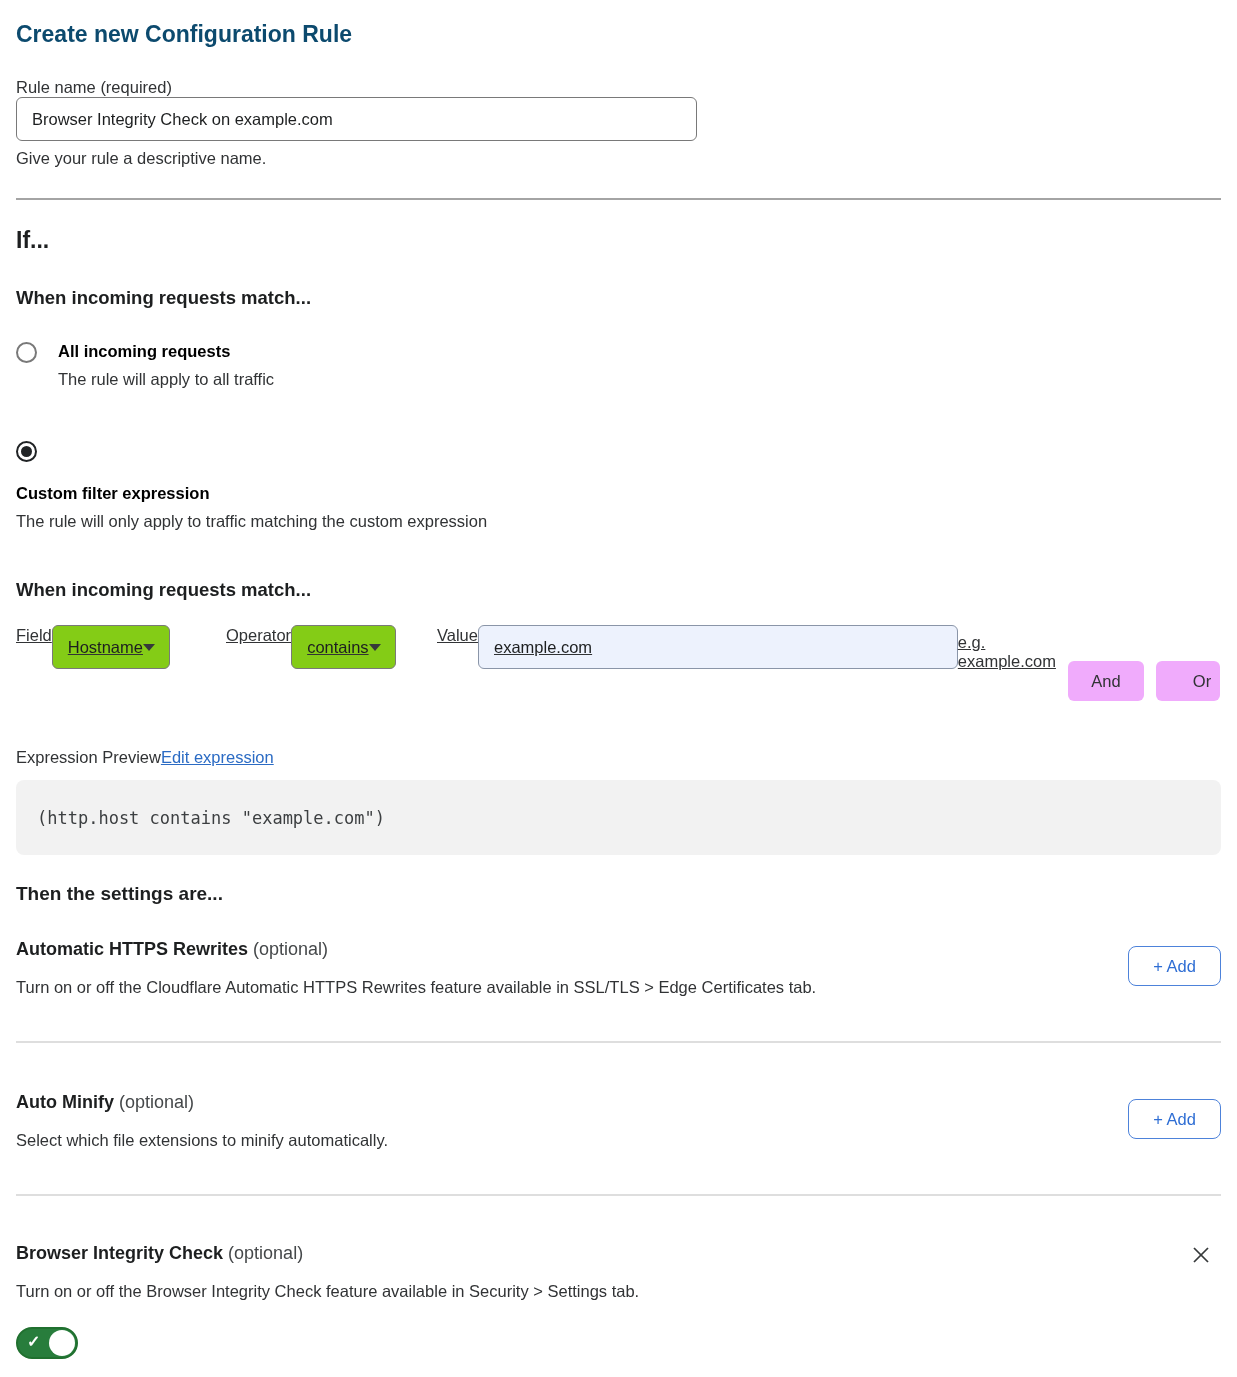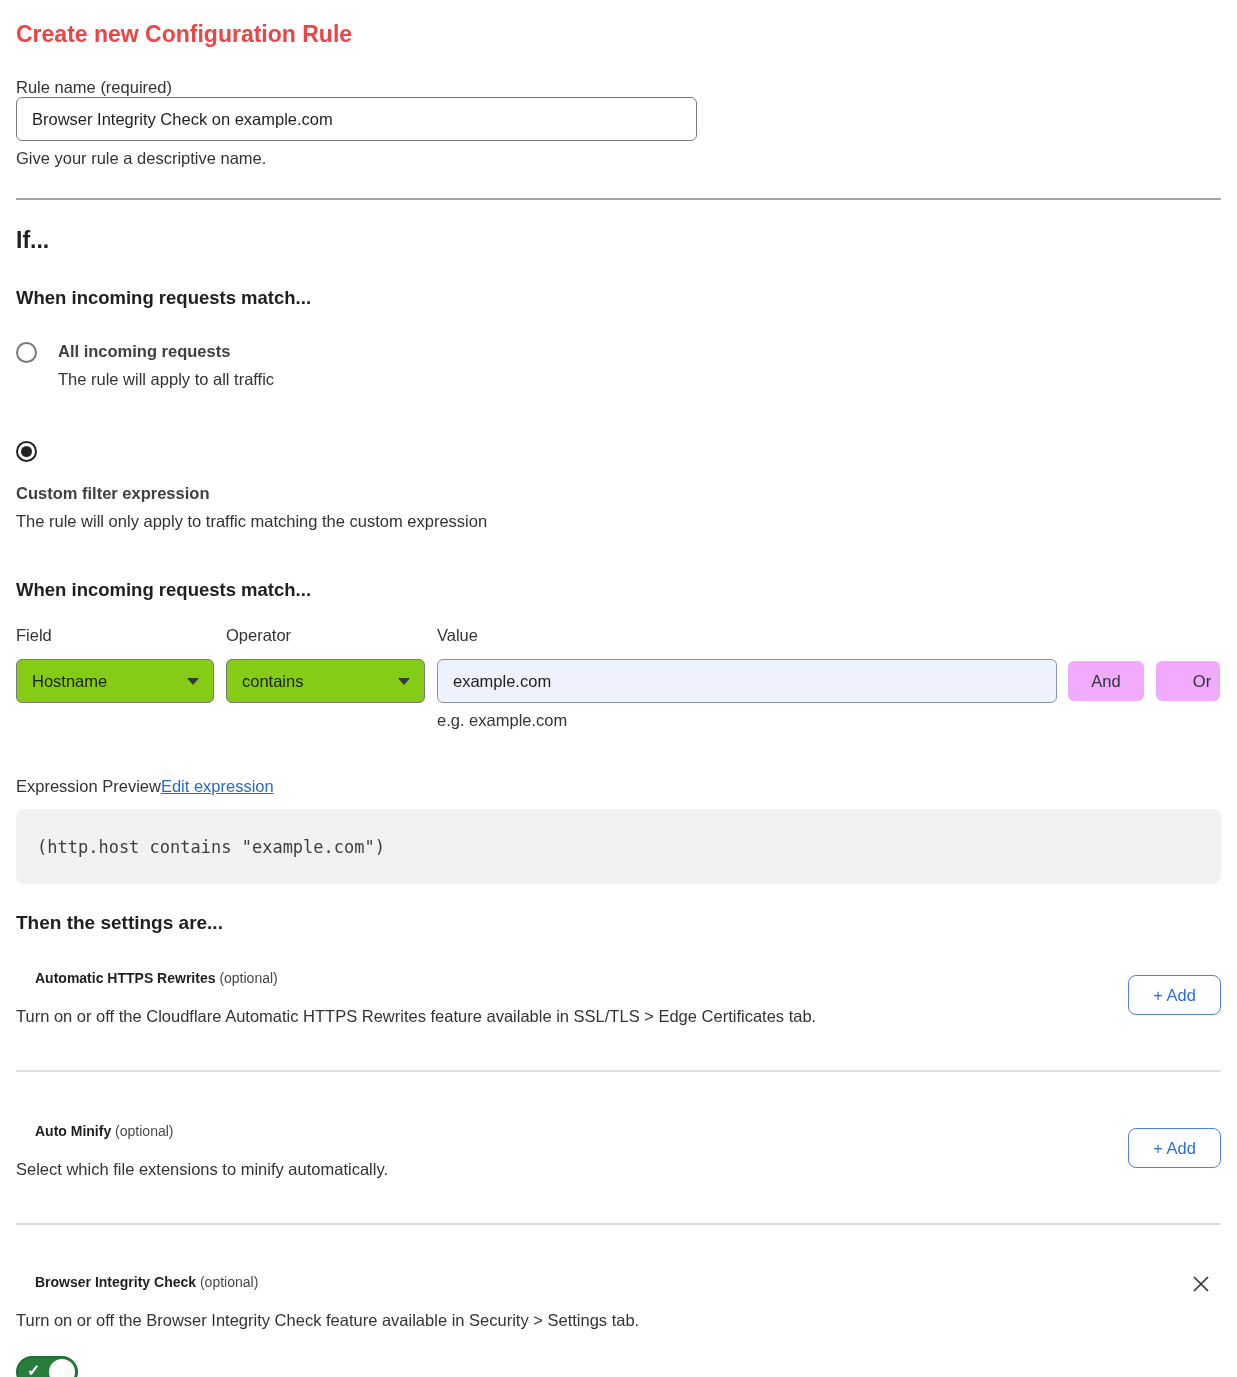--- a/index.html
+++ b/index.html
@@ -4,21 +4,21 @@
 <style>
   * { box-sizing: border-box; }
   body {
     margin: 0;
     background: #ffffff;
     font-family: "Liberation Sans", sans-serif;
     color: #313335;
   }
   .page { width: 1237px; padding: 16px 16px 19px; }
 
-  .h1 { font-size: 23px; line-height: 28px; font-weight: 700; color: #ef4444; margin-top: 4px; }
+  .h1 { font-size: 23px; line-height: 28px; font-weight: 700; color: #0c4a6e; margin-top: 4px; }
 
   .field-label { font-size: 16.5px; line-height: 19px; margin-top: 30px; color: #313335; }
 
   .text-input {
     display: block; margin-top: 0; width: 681px; height: 44px;
     border: 1px solid #797979; border-radius: 6px; background: #fff;
     padding: 0 15px; font-size: 16.5px; color: #1d1f20;
     font-family: "Liberation Sans", sans-serif; outline: none;
   }
   .help { font-size: 16.5px; line-height: 19px; margin-top: 8px; color: #313335; }
@@ -34,25 +34,25 @@
   .radio-option.first { margin-top: 32px; }
   .radio-option.second { margin-top: 50px; flex-direction: column; }
   .radio {
     width: 21px; height: 21px; flex: none; margin-top: 1px;
     border: 2px solid #797979; border-radius: 50%; background: #fff; position: relative;
   }
   .radio.selected { border-color: #202325; }
   .radio.selected::after {
     content: ""; position: absolute; inset: 3px; border-radius: 50%; background: #202325;
   }
-  .radio-label { font-size: 16.5px; line-height: 21px; font-weight: 700; color: #404040; }
+  .radio-label { font-size: 16.5px; line-height: 21px; font-weight: 700; color: #000000; }
   .radio-desc { font-size: 16.5px; line-height: 21px; margin-top: 7px; color: #313335; }
 
   .builder { display: flex; align-items: flex-start; margin-top: 24px; }
-  .builder .col { display: flex; flex-direction: column; }
+  .builder .col { display: flex; flex-direction: row; text-decoration: underline; }
   .col-label { font-size: 16.5px; line-height: 20px; margin-bottom: 14px; color: #313335; }
   .col-field { width: 198px; margin-right: 12px; }
   .col-operator { width: 199px; margin-right: 12px; }
   .col-value { width: 620px; }
   .select {
     height: 44px; border: 1px solid #797979; border-radius: 6px; background: #84cc16;
     display: flex; align-items: center; justify-content: space-between;
     padding: 0 14px 0 15px; font-size: 16.5px; color: #1d1f20; cursor: pointer;
   }
   .caret {
@@ -83,21 +83,21 @@
     font-family: "DejaVu Sans Mono", "Liberation Mono", monospace;
     font-size: 17px; color: #3c3f41;
   }
 
   .settings-heading { font-size: 19px; line-height: 23px; font-weight: 700; color: #1d1f20; margin-top: 27px; }
 
   .setting { display: flex; justify-content: space-between; align-items: flex-start; }
   .setting.s1 { margin-top: 33px; }
   .setting.s2 { margin-top: 48px; }
   .setting.s3 { margin-top: 46px; }
-  .setting-title { font-size: 14px; line-height: 22px; font-weight: 700; color: #1d1f20; margin-left: 19px; }
+  .setting-title { font-size: 18px; line-height: 22px; font-weight: 700; color: #1d1f20; }
   .optional { font-weight: 400; color: #45484a; }
   .setting-desc { margin-top: 17px; font-size: 16.5px; line-height: 20px; color: #313335; }
   .add-btn {
     flex: none; width: 93px; height: 40px; margin-top: 8px;
     background: #fff; border: 1px solid #4d82da; border-radius: 8px;
     color: #2f6ed4; font-size: 16.5px; font-family: "Liberation Sans", sans-serif; cursor: pointer;
   }
   .close-btn {
     flex: none; width: 24px; height: 24px; margin-top: 2px; margin-right: 8px;
     background: none; border: none; padding: 0; cursor: pointer; color: #36393a;

